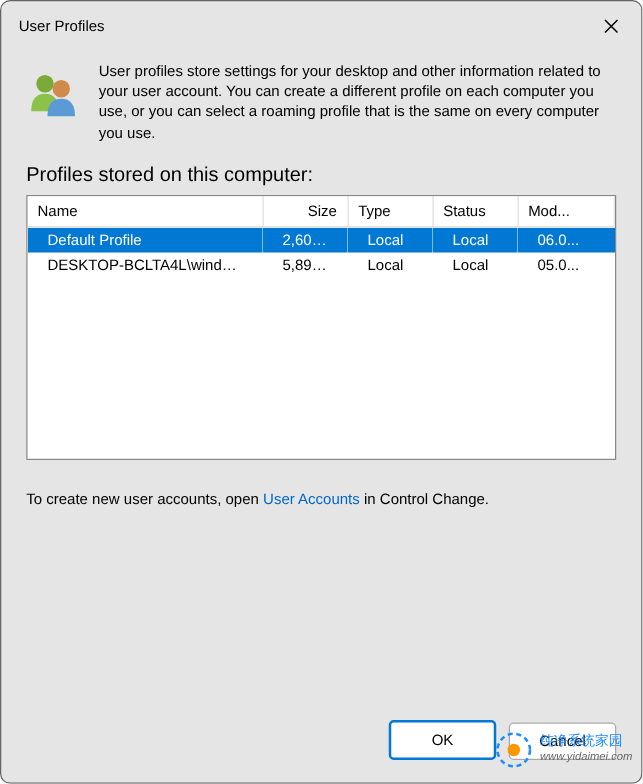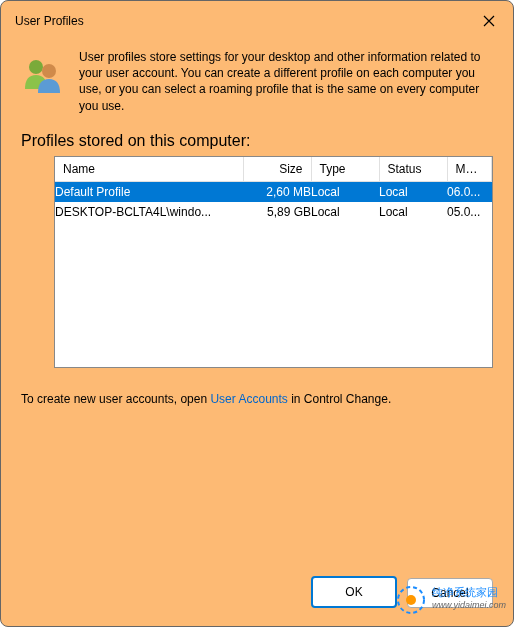--- a/index.html
+++ b/index.html
@@ -1,30 +1,30 @@
 <!DOCTYPE html>
 <html><head>
   <meta charset="utf-8">
   <style>
     * { box-sizing: border-box; margin: 0; padding: 0; }
     body { font-family: 'Segoe UI', Tahoma, sans-serif; font-size: 12px; background: #fff; width: 514px; height: 627px; overflow: hidden; position: relative; }
-    .window { width: 514px; height: 627px; border: 1px solid #666; background: #fdba74; display: flex; flex-direction: column; border-radius: 8px; }
+    .window { width: 514px; height: 627px; border: 1px solid #666; background: #e5e5e5; display: flex; flex-direction: column; border-radius: 8px; }
     .titlebar { display: flex; justify-content: space-between; align-items: center; padding: 10px 14px 8px 14px; }
     .titlebar-title { font-size: 12px; color: #000; }
     .close-btn { width: 20px; height: 20px; display: flex; align-items: center; justify-content: center; cursor: pointer; font-size: 14px; color: #000; }
     .content { padding: 10px 20px 0 20px; flex: 1; display: flex; flex-direction: column; }
     .intro { display: flex; gap: 14px; margin-bottom: 18px; }
     .icon-wrap { flex-shrink: 0; width: 44px; height: 44px; position: relative; margin-top: 4px; }
     .intro-text { font-size: 12px; line-height: 1.35; color: #000; }
     .section-label { font-size: 16px; color: #000; margin-bottom: 6px; }
-    .table-wrap { border: 1px solid #888; height: 212px; overflow: hidden; background: #fff; margin-left: 33px; }
+    .table-wrap { border: 1px solid #888; height: 212px; overflow: hidden; background: #fff; }
     table { width: 100%; border-collapse: collapse; font-size: 12px; table-layout: fixed; }
     thead th { text-align: left; font-weight: normal; padding: 5px 8px; background: #fff; border-right: 1px solid #e0e0e0; border-bottom: 1px solid #e0e0e0; white-space: nowrap; overflow: hidden; text-overflow: ellipsis; }
     thead th.right { text-align: right; }
-    tbody td { padding: 3px 0; white-space: nowrap; overflow: hidden; text-overflow: ellipsis; }
+    tbody td { padding: 3px 16px; white-space: nowrap; overflow: hidden; text-overflow: ellipsis; }
     tbody td.right { text-align: right; }
     tbody tr.selected { background: #0078d4; color: #fff; }
     .buttons-row { display: flex; justify-content: flex-end; gap: 10px; margin-top: 14px; }
     .btn { min-width: 86px; padding: 7px 14px; font-size: 12px; background: #fff; border: 1px solid #aaa; border-radius: 4px; cursor: pointer; white-space: nowrap; }
     .btn:disabled { color: #9a9a9a; border-color: #ccc; cursor: default; }
     .footer-text { font-size: 12px; margin-top: 24px; color: #000; }
     .link { color: #0066cc; cursor: pointer; margin-top: 36px; }
     .dialog-buttons { display: flex; justify-content: flex-end; gap: 10px; padding: 14px 20px 18px 20px; margin-top: auto; align-items: flex-end; }
     .btn-default { border: 2px solid #0078d4; }
     .watermark { position: absolute; bottom: 12px; right: 8px; display: flex; align-items: flex-start; gap: 6px; font-size: 11px; color: #1a8cff; pointer-events: none; }

